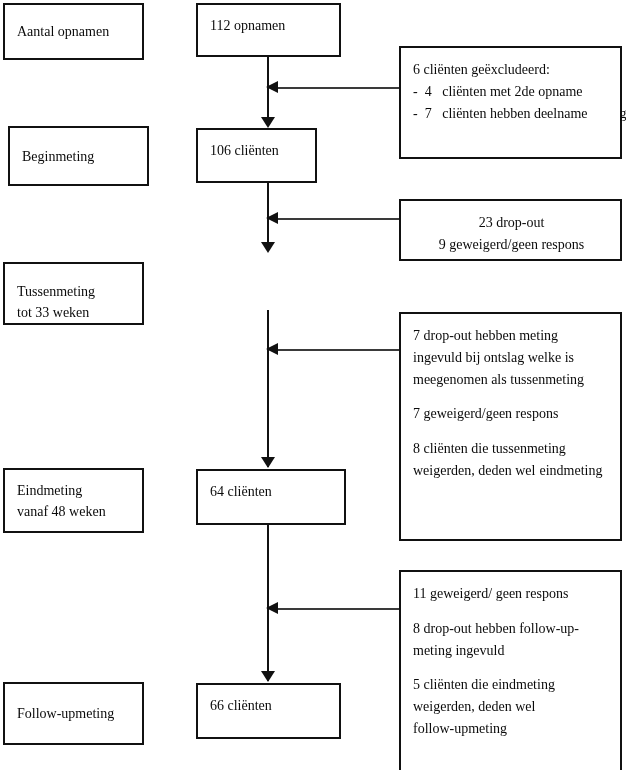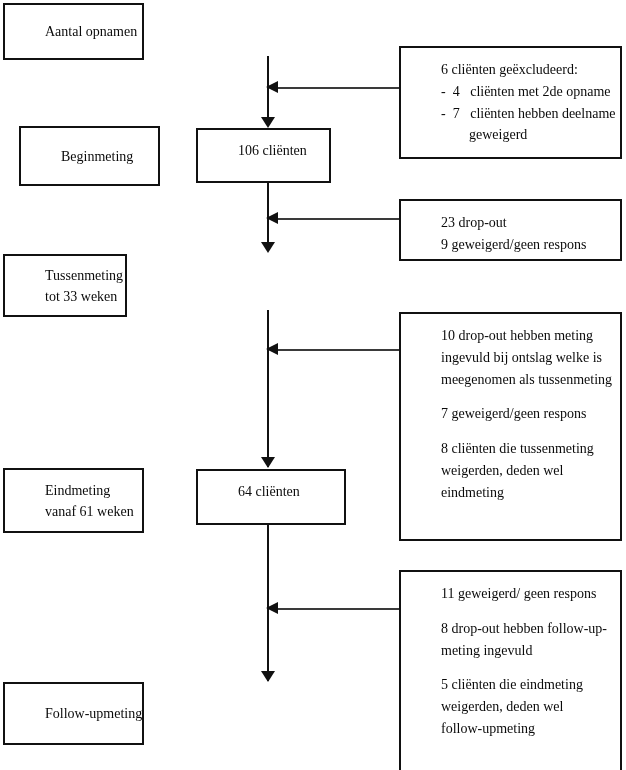--- a/index.html
+++ b/index.html
@@ -13,21 +13,20 @@
   #flow{position:relative;width:626px;height:770px;}
 
   .box{
     position:absolute;
     box-sizing:border-box;
     background:#ffffff;
     border:2px solid #111111;
     display:flex;
     flex-direction:column;
     justify-content:flex-start;
-    padding-left:28px;
   }
   .box.stage{ justify-content:center; }
 
   .line{
     font-size:13.5px;
     line-height:1.55;
     white-space:pre;
   }
   .stage .line{ font-size:14px; line-height:1.5; }
   .count .line{ font-size:14px; }
@@ -91,80 +90,90 @@
   <div class="arrowdown" style="left:261px;top:671px;"></div>
   <div class="hline" style="left:276px;top:608px;width:123px;"></div>
   <div class="arrowleft" style="left:266px;top:602px;"></div>
 
   <div class="box stage" style="left:3px;top:3px;width:141px;height:57px;">
     <div class="stage-inner" style="padding-top:0;">
       <span class="line">Aantal opnamen</span>
     </div>
   </div>
 
-  <div class="box stage" style="left:19px;top:126px;width:141px;height:60px;">
+  <div class="box stage" style="left:8px;top:126px;width:141px;height:60px;">
     <div class="stage-inner" style="padding-top:0;">
       <span class="line">Beginmeting</span>
     </div>
   </div>
 
-  <div class="box stage" style="left:3px;top:254px;width:124px;height:63px;">
+  <div class="box stage" style="left:3px;top:262px;width:141px;height:63px;justify-content:flex-end;">
     <div class="stage-inner" style="padding-top:0;">
       <span class="line">Tussenmeting</span>
       <span class="line">tot 33 weken</span>
     </div>
   </div>
 
   <div class="box stage" style="left:3px;top:468px;width:141px;height:65px;">
     <div class="stage-inner" style="padding-top:0;">
       <span class="line">Eindmeting</span>
-      <span class="line">vanaf 61 weken</span>
+      <span class="line">vanaf 48 weken</span>
     </div>
   </div>
 
   <div class="box stage" style="left:3px;top:682px;width:141px;height:63px;">
     <div class="stage-inner" style="padding-top:0;">
       <span class="line">Follow-upmeting</span>
     </div>
   </div>
 
+  <div class="box count" style="left:196px;top:3px;width:145px;height:54px;">
+    <div class="count-inner">
+      <span class="line">112 opnamen</span>
+    </div>
+  </div>
 
-  <div class="box count" style="left:196px;top:128px;width:135px;height:55px;">
+  <div class="box count" style="left:196px;top:128px;width:121px;height:55px;">
     <div class="count-inner">
       <span class="line">106 cliënten</span>
     </div>
   </div>
 
 
   <div class="box count" style="left:196px;top:469px;width:150px;height:56px;">
     <div class="count-inner">
       <span class="line">64 cliënten</span>
     </div>
   </div>
 
+  <div class="box count" style="left:196px;top:683px;width:145px;height:56px;">
+    <div class="count-inner">
+      <span class="line">66 cliënten</span>
+    </div>
+  </div>
 
   <div class="box note" style="left:399px;top:46px;width:223px;height:113px;">
     <div class="note-inner">
       <span class="line">6 cliënten geëxcludeerd:</span>
       <span class="line">-  4   cliënten met 2de opname</span>
       <span class="line">-  7   cliënten hebben deelname</span>
       <span class="line">        geweigerd</span>
     </div>
   </div>
 
-  <div class="box note" style="left:399px;top:199px;width:223px;height:62px;">
+  <div class="box note" style="left:399px;top:199px;width:223px;height:62px;text-align:center;">
     <div class="note-inner">
       <span class="line">23 drop-out</span>
       <span class="line">9 geweigerd/geen respons</span>
     </div>
   </div>
 
   <div class="box note" style="left:399px;top:312px;width:223px;height:229px;">
     <div class="note-inner">
-      <span class="line">10 drop-out hebben meting</span>
+      <span class="line">7 drop-out hebben meting</span>
       <span class="line">ingevuld bij ontslag welke is</span>
       <span class="line">meegenomen als tussenmeting</span>
       <span class="gap"></span>
       <span class="line">7 geweigerd/geen respons</span>
       <span class="gap"></span>
       <span class="line">8 cliënten die tussenmeting</span>
       <span class="line">weigerden, deden wel</span>
       <span class="line">eindmeting</span>
     </div>
   </div>

